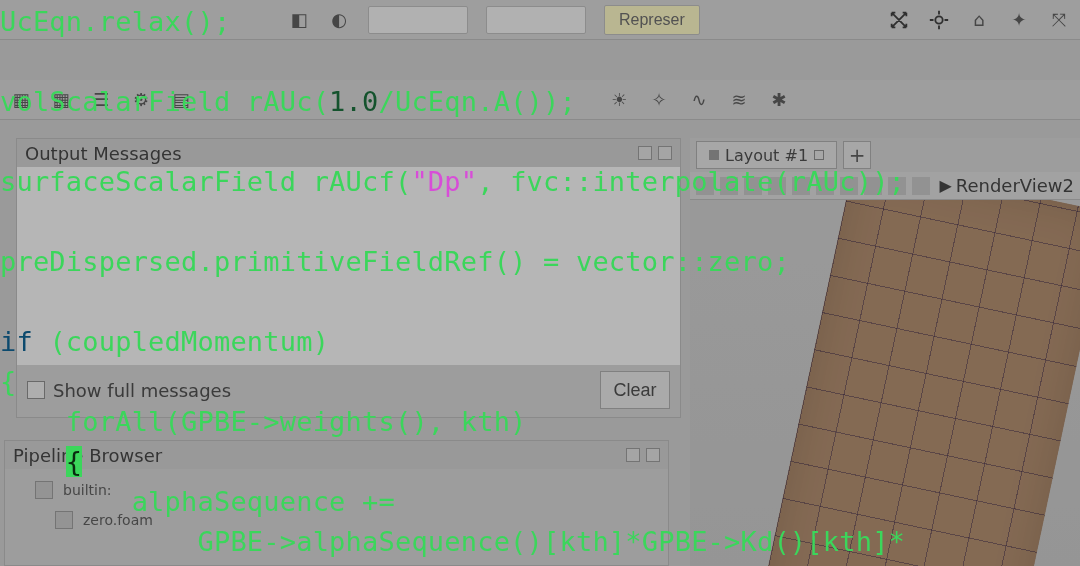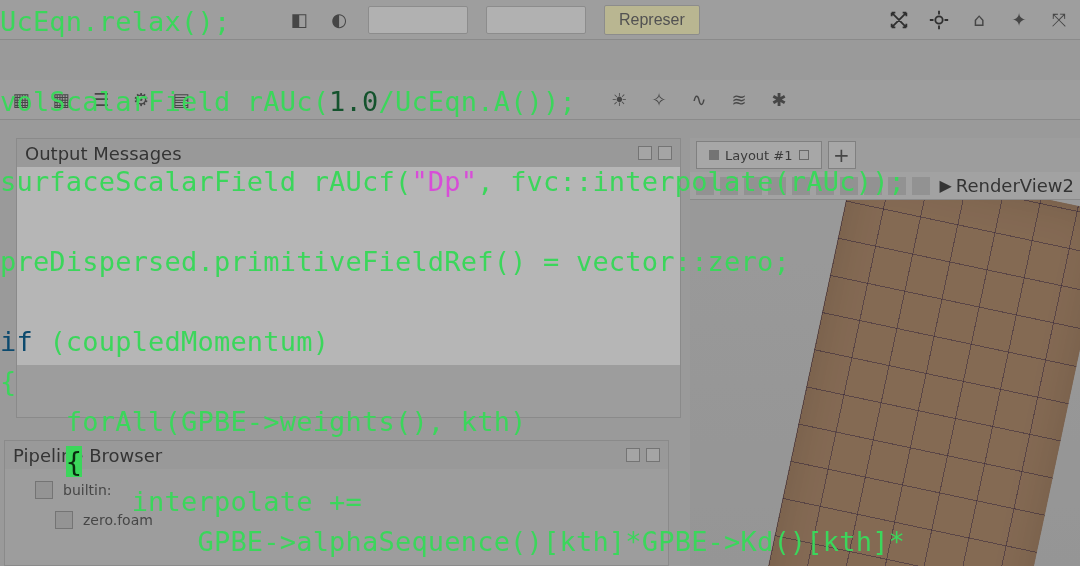--- a/index.html
+++ b/index.html
@@ -95,21 +95,21 @@
   #panel-pipeline .tree-row { display:flex; align-items:center; gap:10px; height:30px; }
   #panel-pipeline .tree-icon { width:18px; height:18px; background:#c8c8c8; border:1px solid #999; }
 
   #render-area {
     position:absolute; left: 690px; top: 138px; right: 0; bottom: 0;
     background: #d4d4d4;
   }
   #tabbar { height: 34px; display:flex; align-items:center; gap:6px; padding:0 6px; }
   #tabbar .tab {
     height: 28px; padding: 2px 12px; background:#e4e4e4; border:1px solid #aaa;
-    display:flex; align-items:center; gap:6px; color:#444; font-size:13px;
+    display:flex; align-items:center; gap:6px; color:#444; font-size:16px;
   }
   #tabbar .addtab {
     width:28px; height:28px; background:#e4e4e4; border:1px solid #aaa;
     display:flex; align-items:center; justify-content:center; font-size:20px; color:#555;
   }
   #render-toolbar {
     height: 28px; display:flex; align-items:center; gap:6px; padding:0 6px;
     background:#dcdcdc; border-bottom:1px solid #b8b8b8;
   }
   #render-toolbar .rt-icon { width:18px; height:18px; background:#c4c4c4; }
@@ -209,20 +209,27 @@
 
   <div id="panel-output" class="panel">
     <div class="panel-header">
       <span>Output Messages</span>
       <span class="ctrls">
         <span class="ctrl"></span>
         <span class="ctrl"></span>
       </span>
     </div>
     <div class="panel-body"></div>
+    <div class="panel-footer">
+      <label class="chk">
+        <span class="chkbox"></span>
+        <span>Show full messages</span>
+      </label>
+      <button class="clear-btn">Clear</button>
+    </div>
   </div>
 
   <div id="panel-pipeline" class="panel">
     <div class="panel-header">
       <span>Pipeline Browser</span>
       <span class="ctrls">
         <span class="ctrl"></span>
         <span class="ctrl"></span>
       </span>
     </div>
@@ -277,15 +284,15 @@
 <span>volScalarField rAUc(</span><span class="num">1.0</span><span>/UcEqn.A());</span>
 <span></span>
 <span>surfaceScalarField rAUcf(</span><span class="str">"Dp"</span><span>, fvc::interpolate(rAUc));</span>
 <span></span>
 <span>preDispersed.primitiveFieldRef() = vector::zero;</span>
 <span></span>
 <span class="kw">if</span><span> (coupledMomentum)</span>
 <span>{</span>
 <span>    forAll(GPBE-&gt;weights(), kth)</span>
 <span>    </span><span class="cursor">{</span>
-<span>        interpolate +=</span>
+<span>        alphaSequence +=</span>
 <span>            GPBE-&gt;alphaSequence()[kth]*GPBE-&gt;Kd()[kth]*</span>
 </pre>
 
 </body></html>

